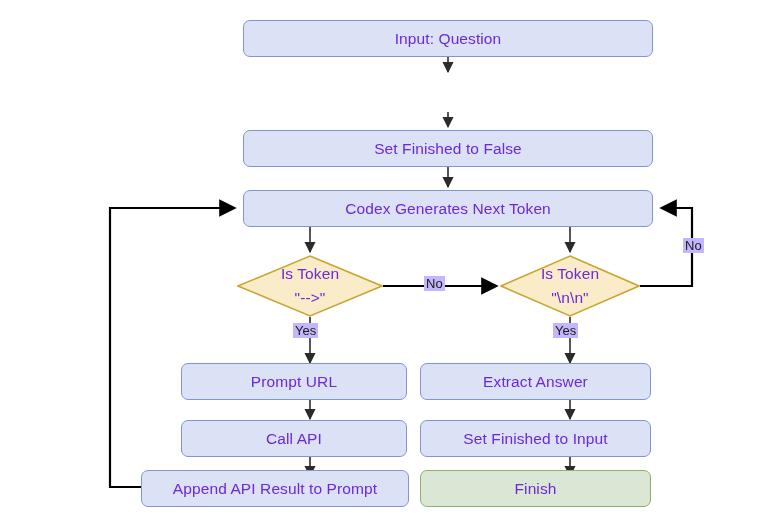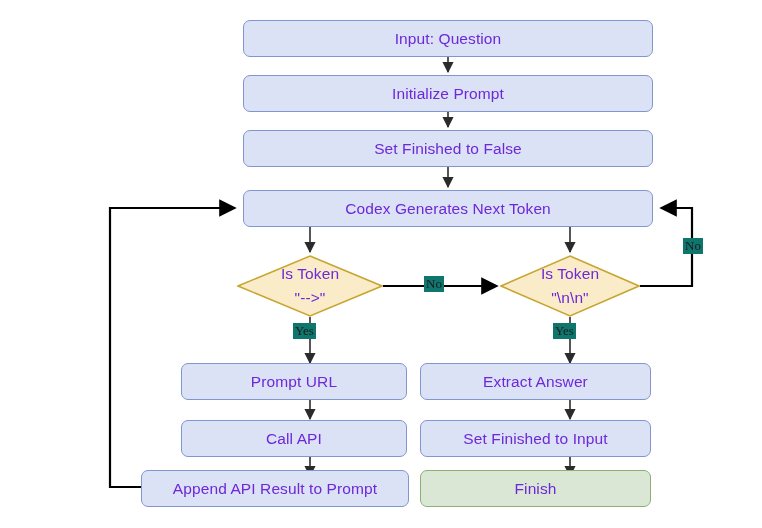--- a/index.html
+++ b/index.html
@@ -62,25 +62,24 @@
     z-index: -1;
   }
   .decision-line {
     position: relative;
     z-index: 1;
   }
   .edge-label {
     position: absolute;
     font-size: 13px;
     color: #1a1a1a;
-    background: #0f766e;
+    background: #c4b5fd;
     padding: 0 2px;
     z-index: 3;
     white-space: nowrap;
-    font-family: Liberation Serif, serif;
   }
 </style>
 </head>
 <body>
 
 <div id="flow-root">
 
   <svg id="edges" viewBox="0 0 762 528" width="762" height="528" xmlns="http://www.w3.org/2000/svg">
     <defs>
       <marker id="arrowThin" viewBox="0 0 10 10" refX="9" refY="5" markerWidth="7" markerHeight="7" orient="auto-start-reverse">
@@ -126,23 +125,20 @@
     
     <path d="M 570 400 L 570 419" stroke="#2b2b2b" stroke-width="1.6" fill="none" marker-end="url(#arrowThin)"></path>
     
     <path d="M 570 457 L 570 476" stroke="#2b2b2b" stroke-width="1.6" fill="none" marker-end="url(#arrowThin)"></path>
   </svg>
 
   <div class="node process" style="left:243px; top:20px; width:410px; height:37px;">
     <span>Input: Question</span>
   </div>
 
-  <div class="node process" style="left:243px; top:75px; width:410px; height:37px;">
-    <span>Initialize Prompt</span>
-  </div>
 
   <div class="node process" style="left:243px; top:190px; width:410px; height:37px;">
     <span>Codex Generates Next Token</span>
   </div>
 
   <div class="node process" style="left:243px; top:130px; width:410px; height:37px;">
     <span>Set Finished to False</span>
   </div>
 
   <div class="node decision" style="left:237px; top:255px; width:146px; height:62px;">

